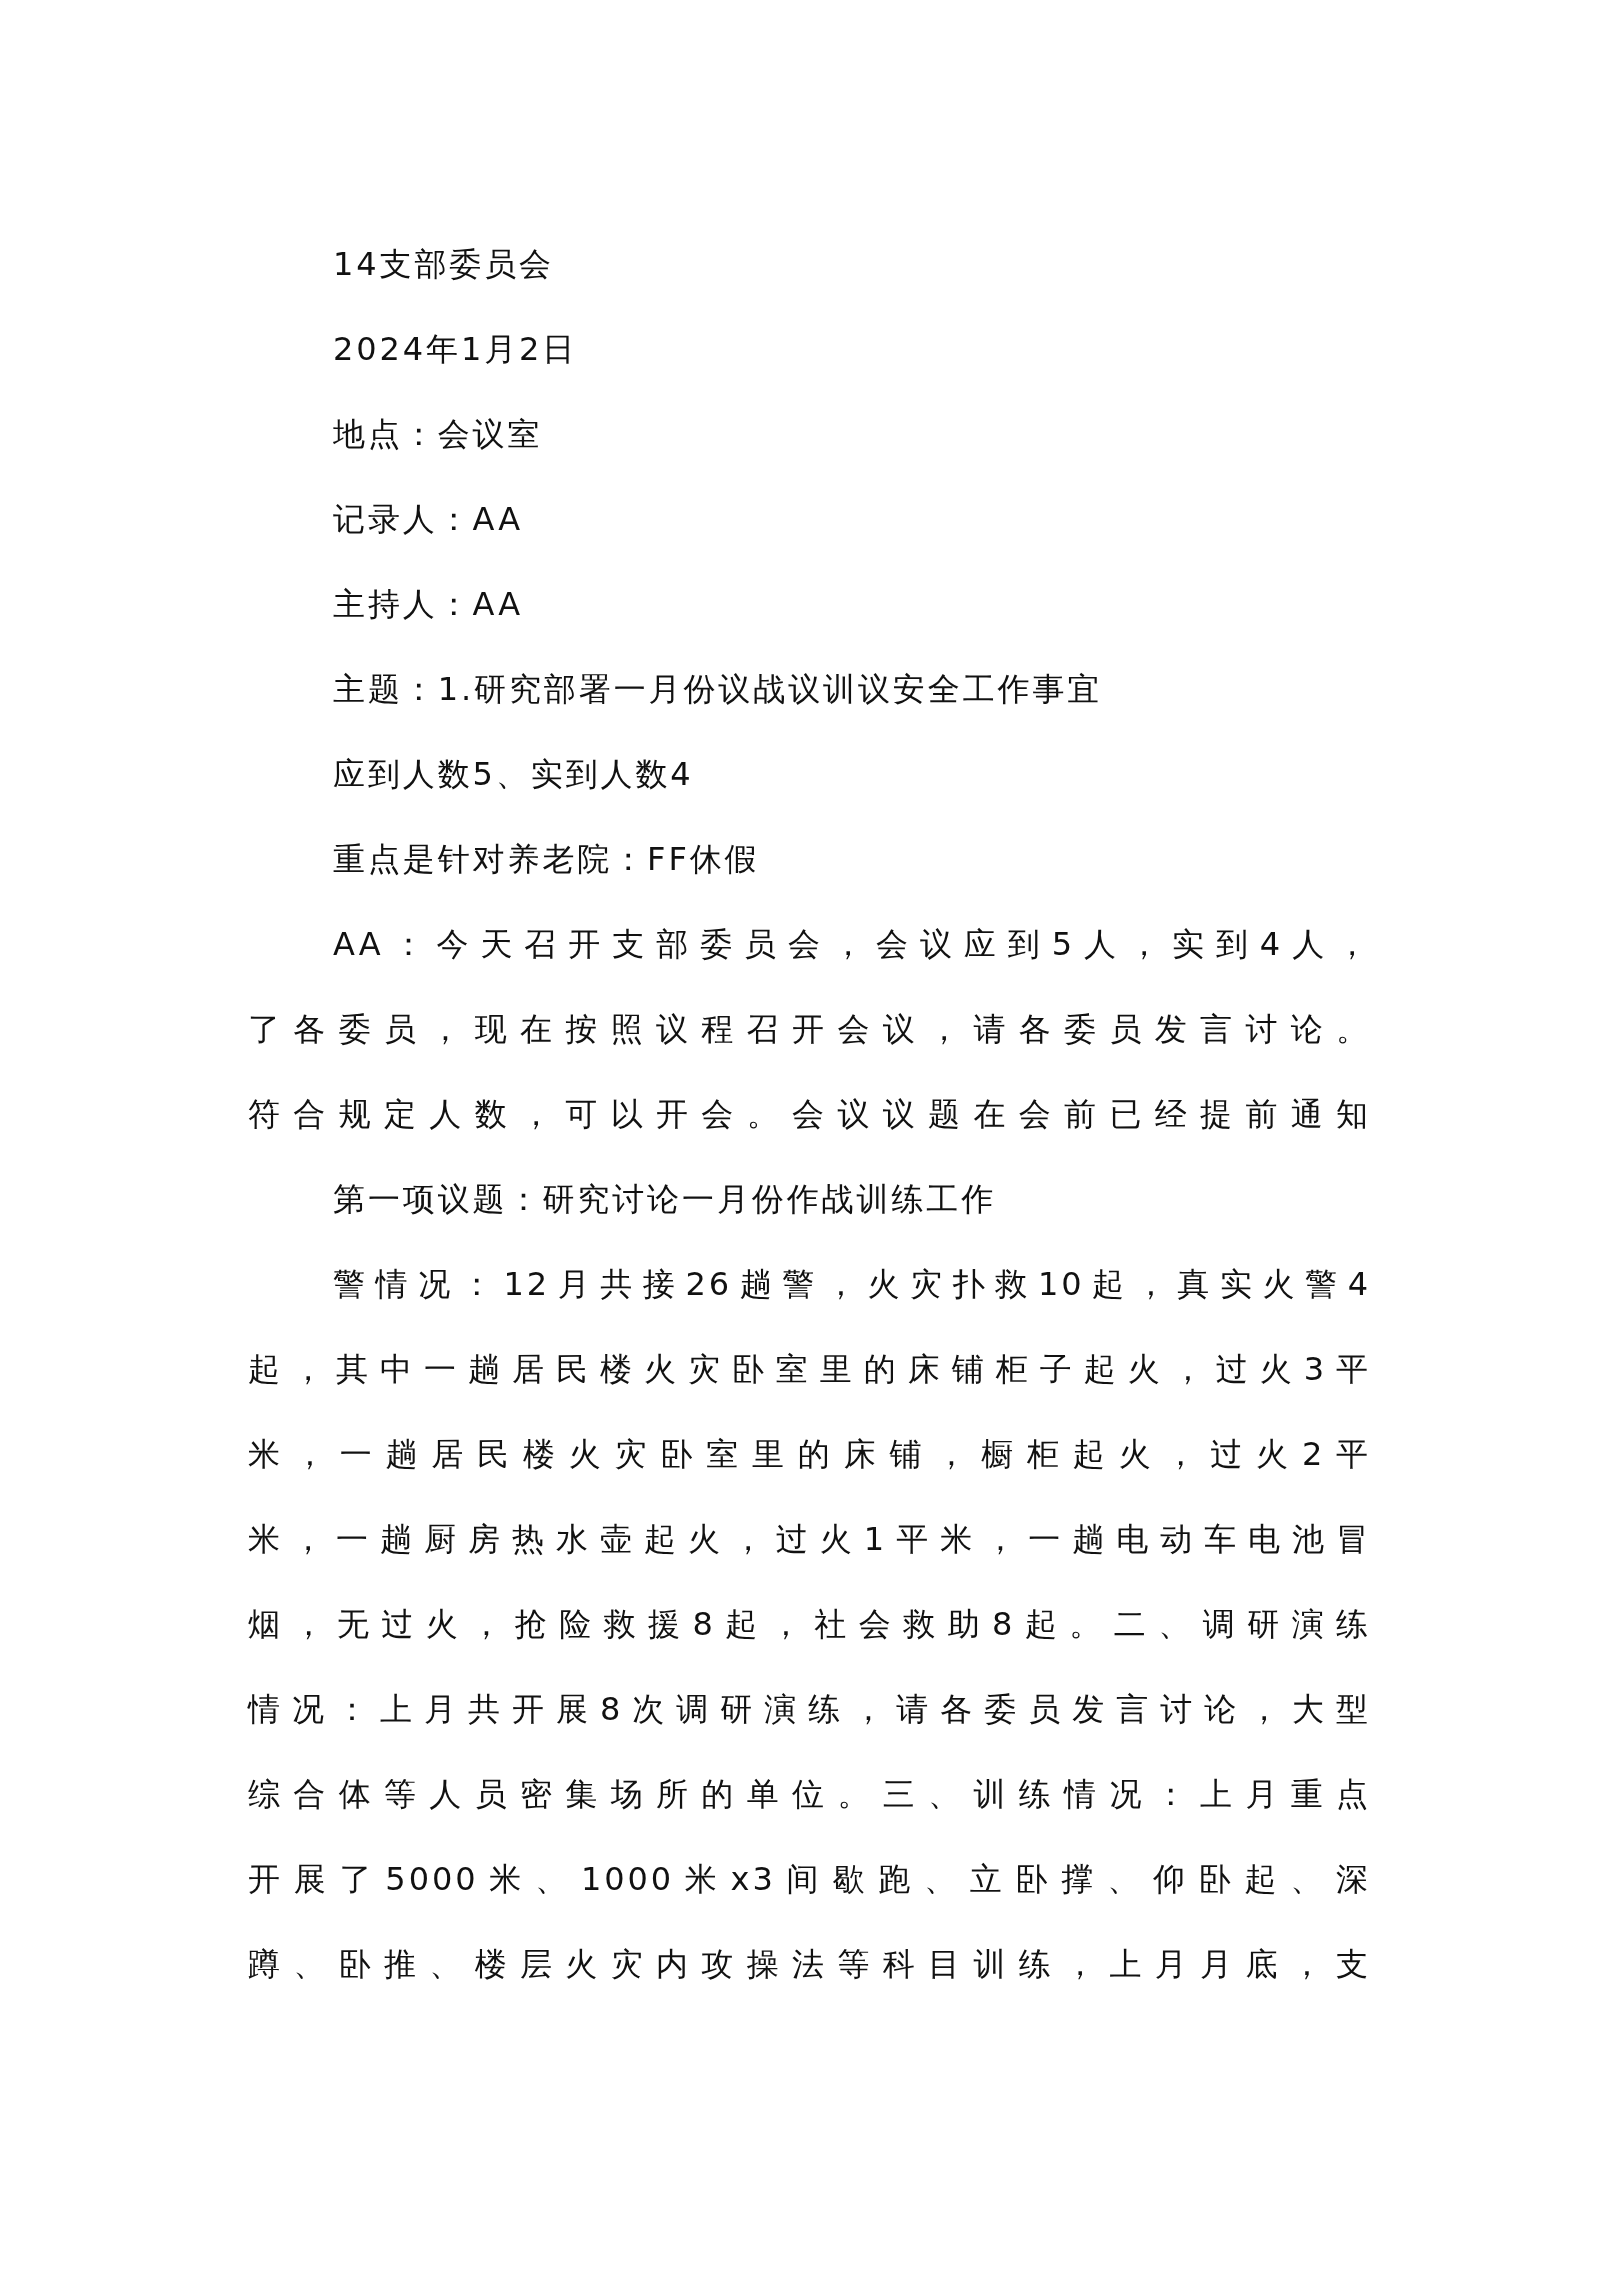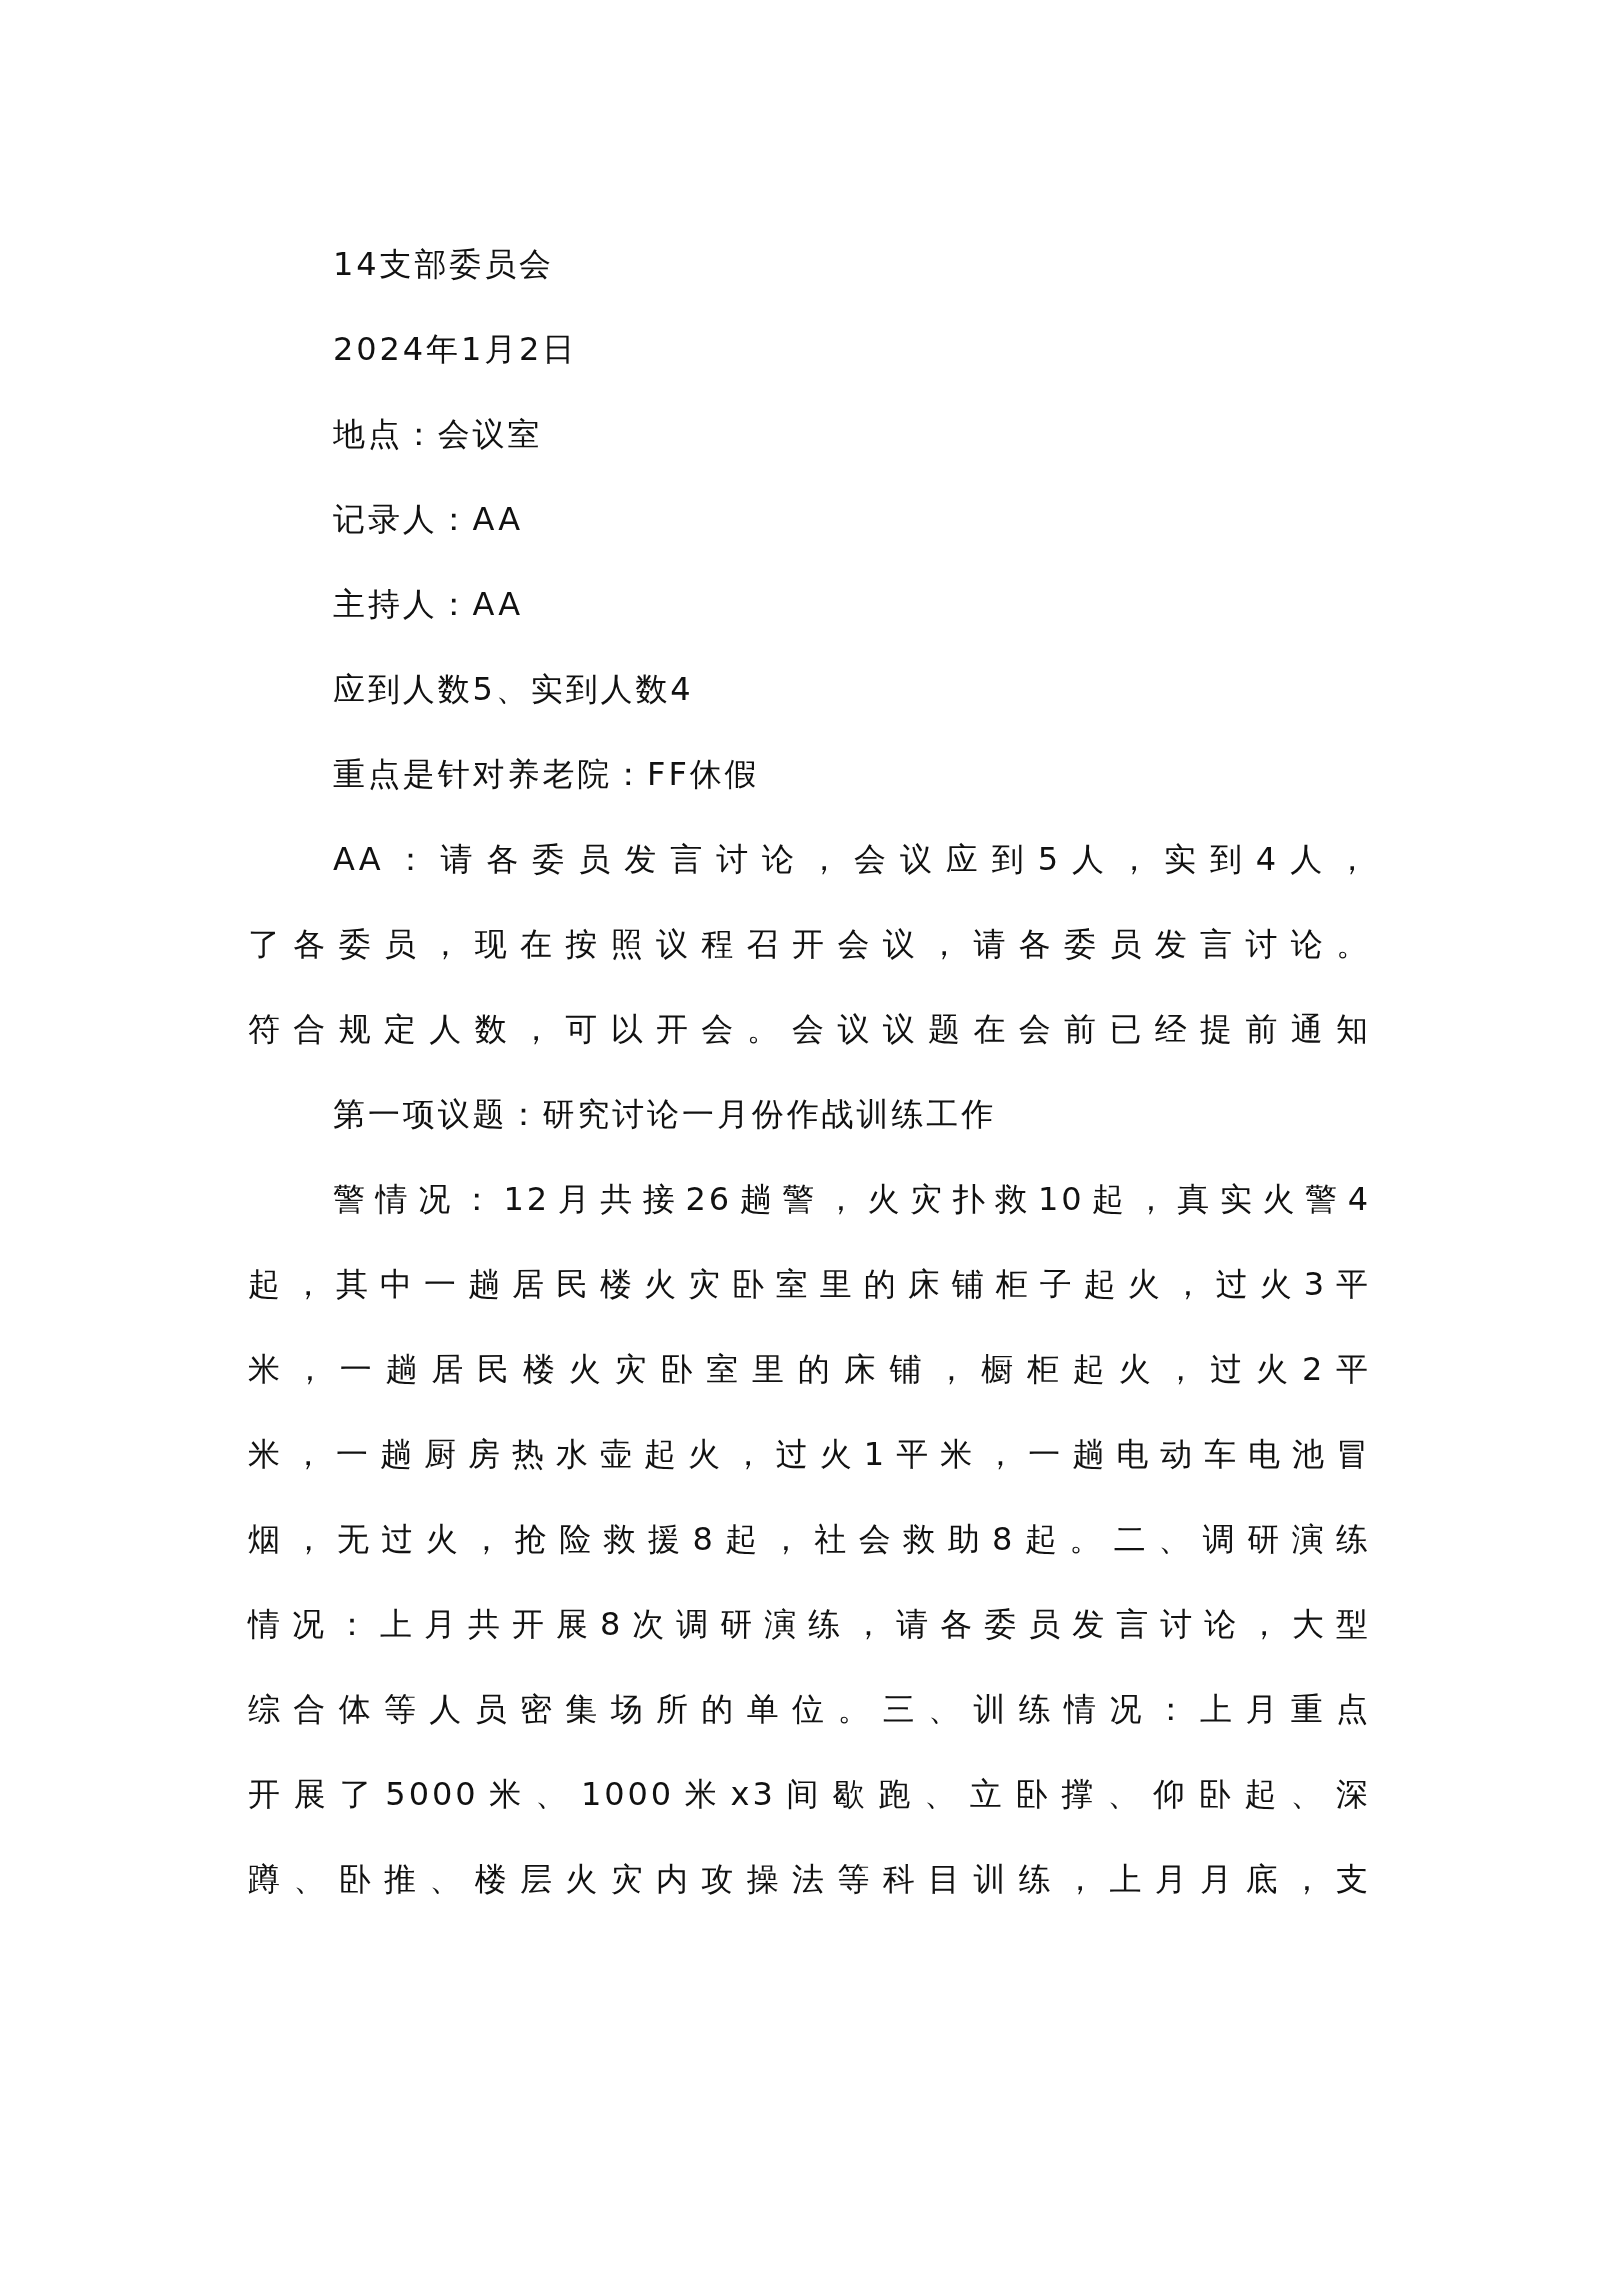--- a/index.html
+++ b/index.html
@@ -46,25 +46,26 @@
   </style>
 </head>
 <body>
 
 <div class="page">
   <div class="line indent">14支部委员会</div>
   <div class="line indent">2024年1月2日</div>
   <div class="line indent">地点：会议室</div>
   <div class="line indent">记录人：AA</div>
   <div class="line indent">主持人：AA</div>
+  <div class="line indent">主题：1.研究部署一月份议战议训议安全工作事宜</div>
   <div class="line indent">应到人数5、实到人数4</div>
   <div class="line indent">重点是针对养老院：FF休假</div>
 
   <div class="para">
-    <div class="line justify">AA：请各委员发言讨论，会议应到5人，实到4人，</div>
+    <div class="line justify">AA：今天召开支部委员会，会议应到5人，实到4人，</div>
     <div class="line justify">了各委员，现在按照议程召开会议，请各委员发言讨论。</div>
     <div class="line justify">符合规定人数，可以开会。会议议题在会前已经提前通知</div>
   </div>
 
   <div class="line indent">第一项议题：研究讨论一月份作战训练工作</div>
 
   <div class="para">
     <div class="line justify">警情况：12月共接26趟警，火灾扑救10起，真实火警4</div>
     <div class="line justify">起，其中一趟居民楼火灾卧室里的床铺柜子起火，过火3平</div>
     <div class="line justify">米，一趟居民楼火灾卧室里的床铺，橱柜起火，过火2平</div>

